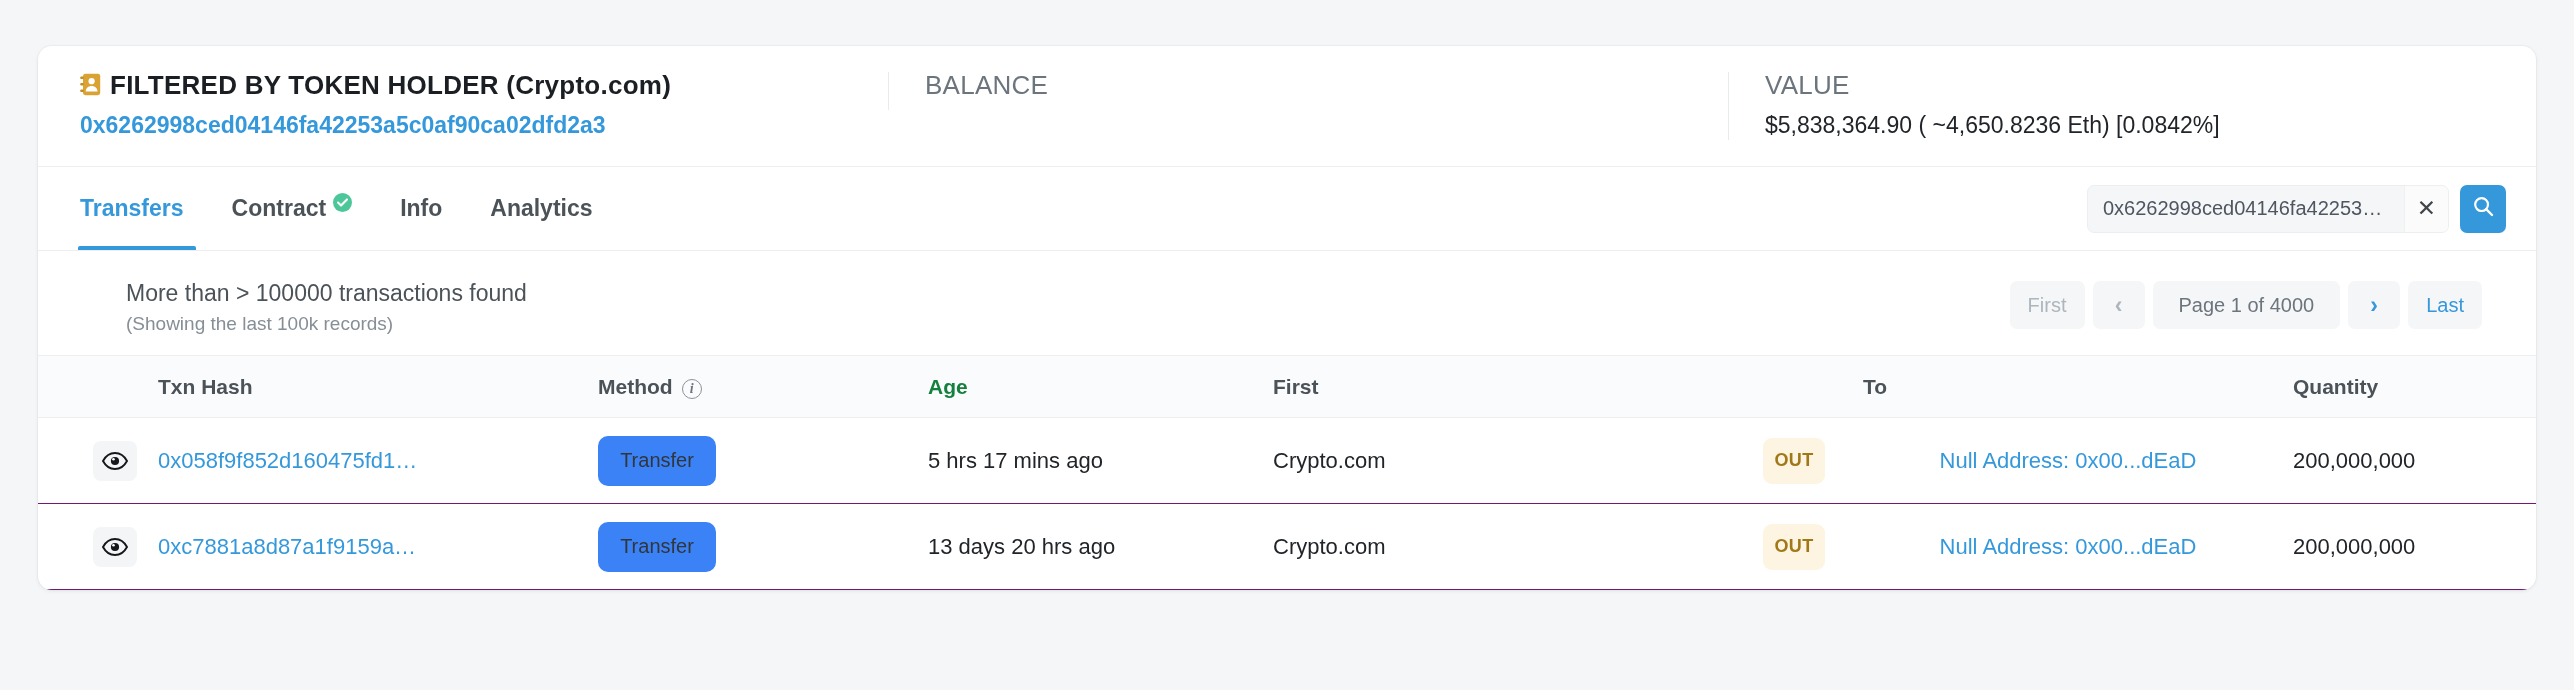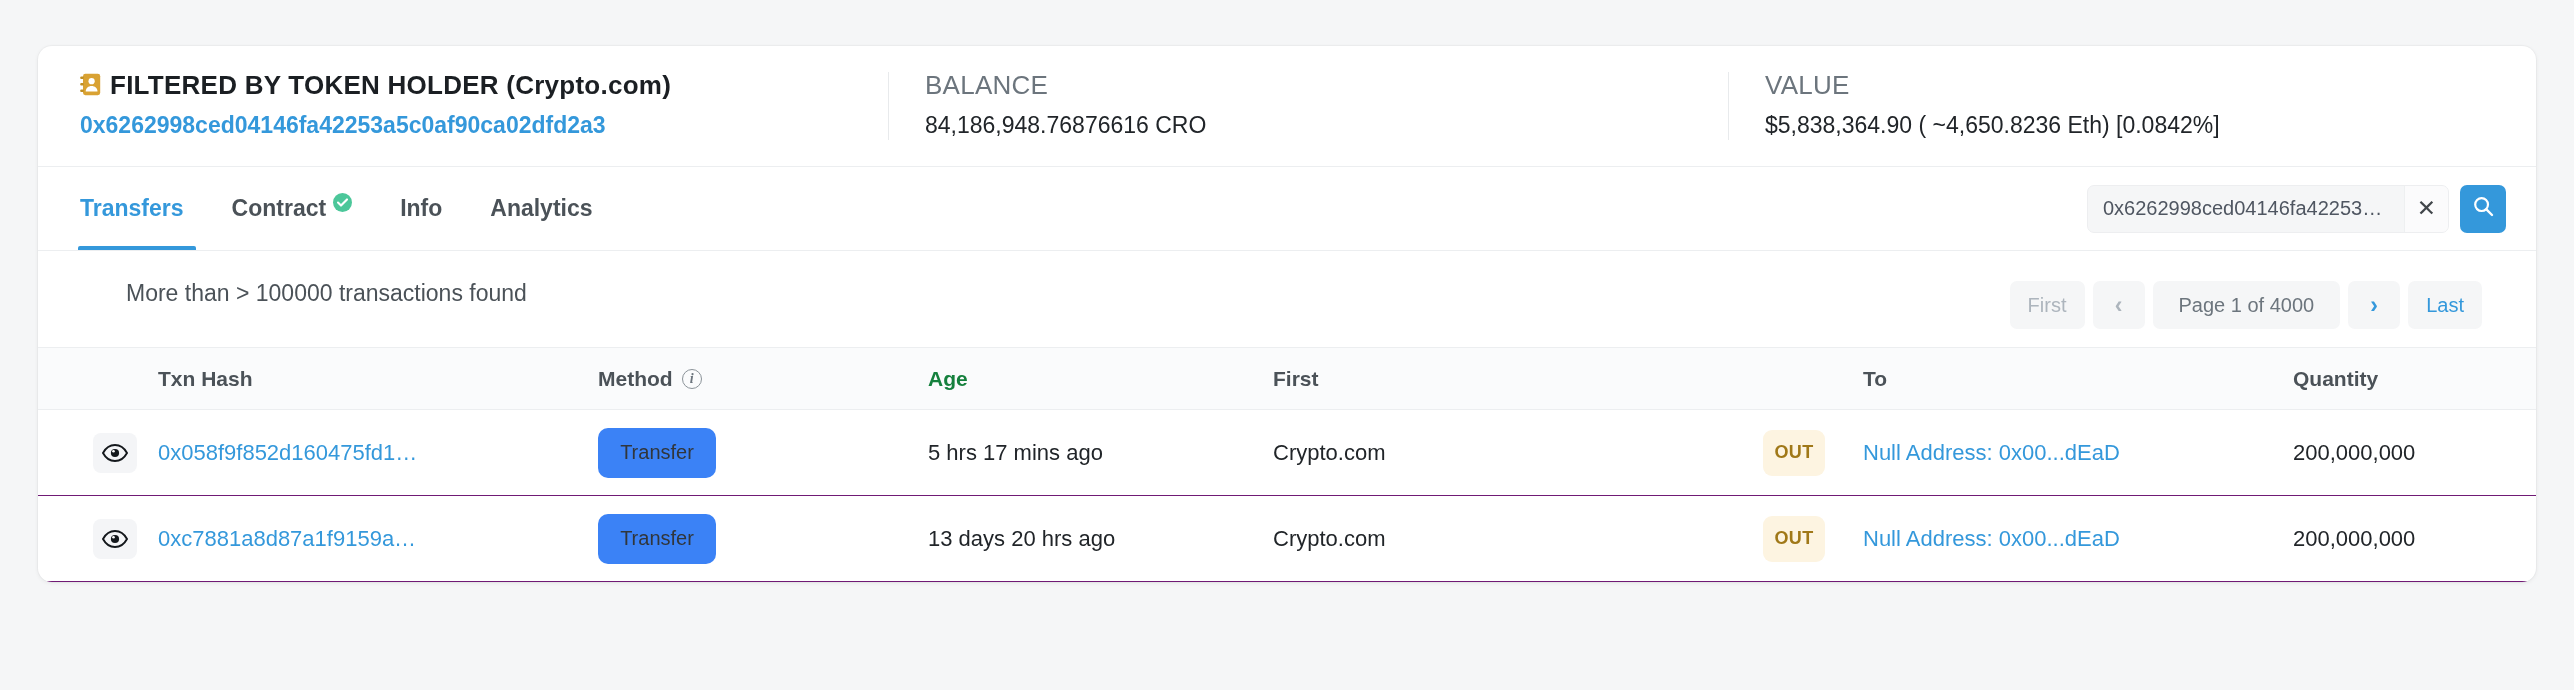--- a/index.html
+++ b/index.html
@@ -240,21 +240,21 @@
     border-bottom: 1px solid #eceef0;
     font-size: 21px;
     font-weight: 700;
     color: #4b5258;
     text-align: left;
     padding: 18px 10px;
     white-space: nowrap;
     height: 62px;
   }
   .tbl thead th.sortable { color: #15803d; cursor: pointer; }
-  .th-inner { display: flex; align-items: center; gap: 9px; }
+  .th-inner { display: flex; align-items: flex-end; gap: 9px; }
   .info-icon {
     display: inline-block;
     width: 20px; height: 20px;
     border: 1.6px solid #8b9399;
     border-radius: 50%;
     color: #6c757d;
     font-size: 14px;
     line-height: 17px;
     text-align: center;
     font-weight: 700;
@@ -274,21 +274,21 @@
     white-space: nowrap;
   }
 
   
   .c-eye   { width: 110px; padding-left: 55px !important; }
   .c-hash  { width: 440px; }
   .c-meth  { width: 330px; }
   .c-age   { width: 345px; }
   .c-from  { width: 490px; }
   .c-dir   { width: 100px; }
-  .c-to    { width: 430px; }
+  .c-to    { width: 430px; text-align: center; }
   .c-qty   { width: auto; }
 
   .eye-box {
     width: 44px; height: 40px;
     border-radius: 8px;
     background: #f4f5f7;
     display: flex; align-items: center; justify-content: center;
     cursor: pointer;
   }
 
@@ -353,21 +353,20 @@
               <path d="M5.7 18.6c0-3.3 2.7-5.5 5.9-5.5s5.9 2.2 5.9 5.5z" fill="#ffffff"></path>
             </svg>
           </span>
           <span>FILTERED BY TOKEN HOLDER (Crypto.com)</span>
         </div>
         <a class="sum-value link">0x6262998ced04146fa42253a5c0af90ca02dfd2a3</a>
       </div>
 
       <div class="summary-col col-balance">
         <div class="sum-label">BALANCE</div>
-        <div class="sum-value">84,186,948.76876616 CRO</div>
       </div>
 
       <div class="summary-col col-value">
         <div class="sum-label">VALUE</div>
         <div class="sum-value">$5,838,364.90 ( ~4,650.8236 Eth) [0.0842%]</div>
       </div>
 
     </div>
 
     <div class="tabs-row">
@@ -409,20 +408,21 @@
               <line x1="14.4" y1="14.4" x2="20" y2="20" stroke="#ffffff" stroke-width="2.4" stroke-linecap="round"></line>
             </svg>
           </span>
         </div>
       </div>
     </div>
 
     <div class="toolbar">
       <div class="count-block">
         <div class="count-main">More than &gt; 100000 transactions found</div>
+        <div class="count-sub">(Showing the last 100k records)</div>
       </div>
 
       <div class="pager">
         <div class="pg">First</div>
         <div class="pg chev">‹</div>
         <div class="pg label">Page 1 of 4000</div>
         <div class="pg chev enabled">›</div>
         <div class="pg enabled">Last</div>
       </div>
     </div>

